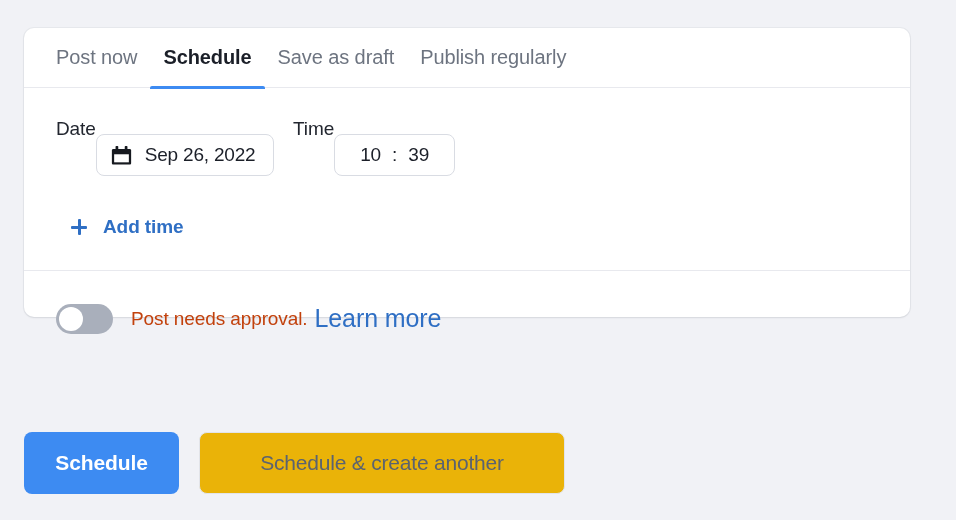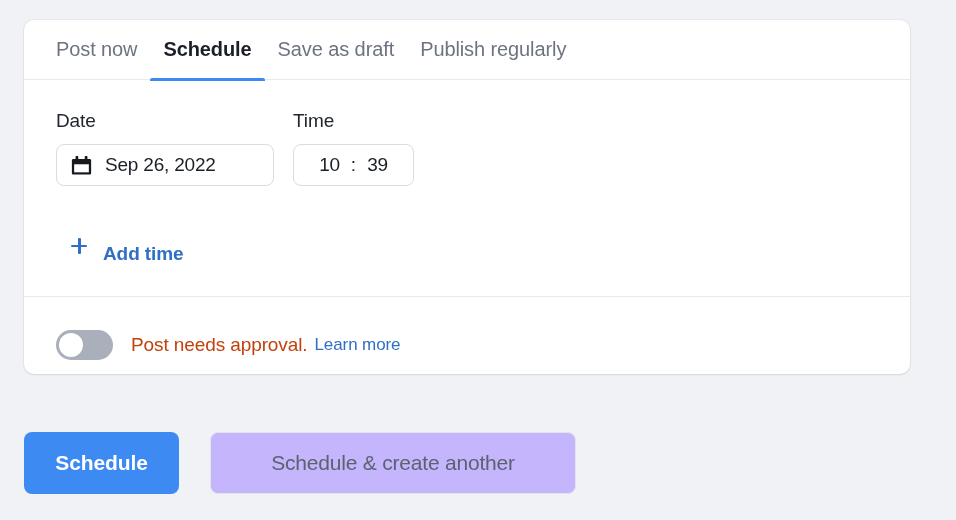--- a/index.html
+++ b/index.html
@@ -13,23 +13,23 @@
     background: #f1f2f6;
     font-family: "Liberation Sans", sans-serif;
     -webkit-font-smoothing: antialiased;
     overflow: hidden;
   }
 
   
   .card {
     position: absolute;
     left: 24px;
-    top: 20px;
+    top: 28px;
     width: 886px;
-    height: 354px;
+    height: 289px;
     background: #ffffff;
     border-radius: 10px;
     box-shadow: 0 1px 2px rgba(28, 35, 51, 0.09),
                 0 0 0 1px rgba(28, 35, 51, 0.045);
     box-sizing: border-box;
   }
 
   
   .tab-bar {
     position: relative;
@@ -72,39 +72,40 @@
   
   .card-body {
     padding: 30px 32px 0 32px;
   }
   .field-row {
     display: flex;
     align-items: flex-start;
   }
   .field {
     display: flex;
-    flex-direction: column;
+    flex-direction: row;
   }
   .field.date   { width: 218px; margin-right: 19px; }
   .field-label {
     font-size: 19px;
     color: #22262f;
     margin-bottom: 12px;
     letter-spacing: -0.1px;
   }
 
   .input-box {
     height: 42px;
     border: 1px solid #d9dce3;
     border-radius: 8px;
     background: #fff;
     display: flex;
     align-items: center;
     box-sizing: border-box;
     cursor: pointer;
+    margin-top: 16px;
   }
   .input-box.date-box {
     width: 218px;
     padding: 0 14px;
   }
   .input-box.time-box {
     width: 121px;
     justify-content: center;
     padding: 0 1px;
   }
@@ -158,21 +159,20 @@
     left: 0; right: 0; top: 7px; height: 2.5px;
   }
   .plus-icon::after {
     top: 0; bottom: 0; left: 7px; width: 2.5px;
   }
   .add-time-label {
     font-size: 19px;
     font-weight: 700;
     color: #2f6fc4;
     letter-spacing: -0.1px;
-    margin-top: 17px;
   }
 
   
   .divider {
     height: 1px;
     background: #e8e9ee;
     margin-top: 31px;
   }
   .approval-row {
     display: flex;
@@ -198,21 +198,21 @@
     height: 24px;
     border-radius: 50%;
     background: #ffffff;
   }
   .approval-text {
     font-size: 19px;
     color: #c2410c;
     letter-spacing: -0.1px;
   }
   .learn-more {
-    font-size: 17px;
+    font-size: 25px;
     color: #2f6fc4;
     margin-left: 7px;
     cursor: pointer;
     letter-spacing: -0.1px;
   }
 
   
   .footer {
     position: absolute;
     left: 24px;
@@ -232,22 +232,22 @@
   }
   .btn-primary {
     width: 155px;
     background: #3d8bf2;
     color: #ffffff;
     font-weight: 700;
     letter-spacing: -0.1px;
   }
   .btn-secondary {
     width: 366px;
-    margin-left: 31px;
-    background: #c4b5fd;
+    margin-left: 20px;
+    background: #eab308;
     color: #5b6370;
     border: 1px solid #e2e4e9;
     letter-spacing: -0.2px;
   }
 </style>
 </head>
 <body>
 
 <div class="card">
 

